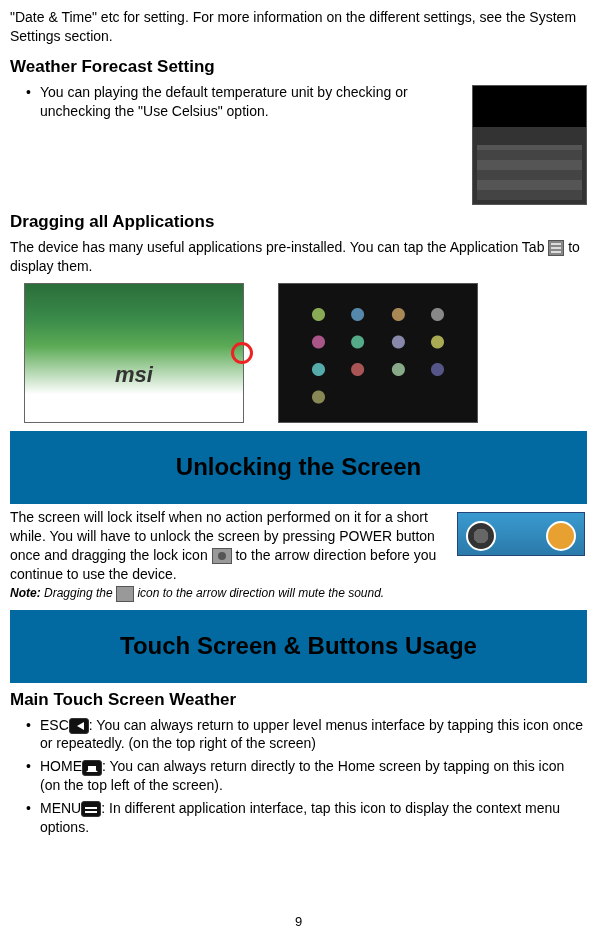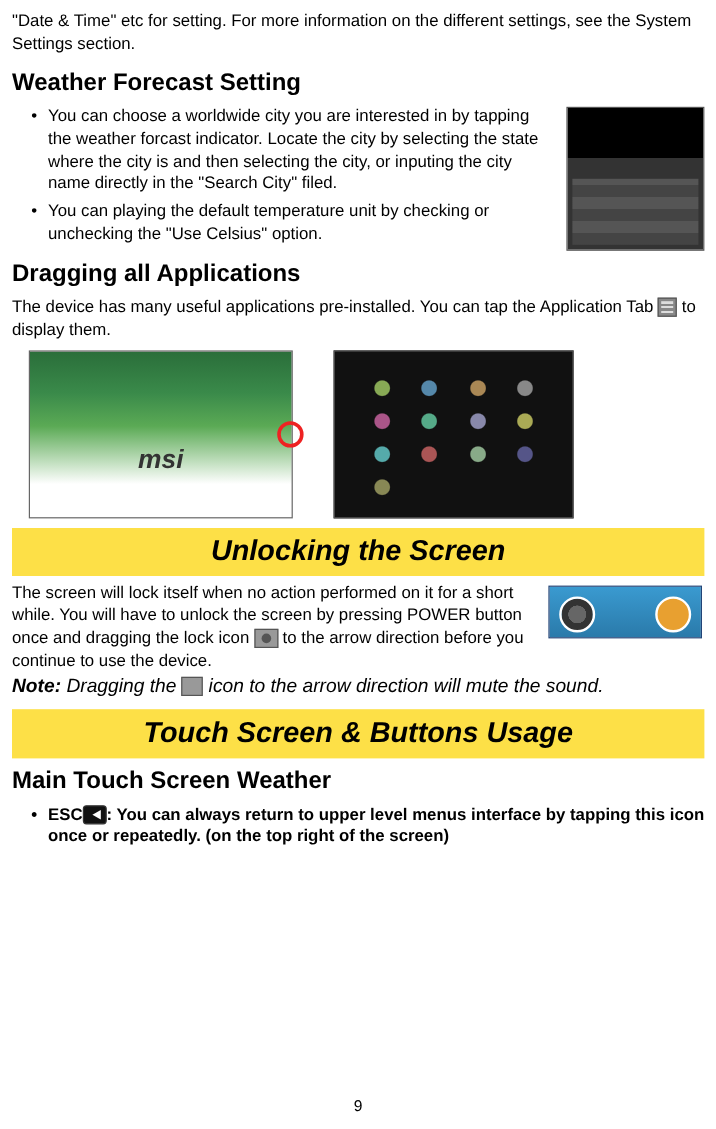--- a/index.html
+++ b/index.html
@@ -9,32 +9,31 @@
       font-family: Arial, sans-serif;
       font-size: 14px;
       line-height: 1.35;
       padding: 8px 10px;
       color: #000;
       position: relative;
       background: #fff;
     }
     .intro { margin-bottom: 10px; }
     h2 {
-      font-size: 20px;
+      font-size: 17px;
       font-weight: bold;
       margin: 6px 0 4px 0;
     }
     .section-banner {
-      background: #fde047;
+      background: #0369a1;
       text-align: center;
       font-size: 24px;
       font-weight: bold;
-      padding: 4px 0;
+      padding: 20px 0;
       margin: 8px 0 4px 0;
-      font-style: italic;
     }
     .bullet-list { list-style: none; padding-left: 16px; }
     .bullet-list li {
       position: relative;
       padding-left: 14px;
       margin-bottom: 4px;
     }
     .bullet-list li::before {
       content: "•";
       position: absolute;
@@ -220,23 +219,23 @@
       background: #888;
       border: 1px solid #555;
       position: relative;
     }
     .play-icon::after{
       content:"";position:absolute;
       left:5px;top:3px;
       border:6px solid transparent;
       border-left:8px solid #222;
     }
-    .note { font-style: italic; font-size: 16px; margin-top: 2px; }
+    .note { font-style: italic; font-size: 12px; margin-top: 2px; }
     .note b { font-style: italic; font-weight: bold; }
-    .action-list { list-style: none; padding-left: 16px; font-weight: bold; }
+    .action-list { list-style: none; padding-left: 16px; }
     .action-list li {
       position: relative;
       padding-left: 14px;
       margin-bottom: 4px;
     }
     .action-list li::before {
       content: "•";
       position: absolute;
       left: 0;
       top: 0;
@@ -254,21 +253,20 @@
 <body>
 
 <div class="intro">"Date &amp; Time" etc for setting. For more information on the different settings, see the System Settings section.</div>
 
 <h2>Weather Forecast Setting</h2>
 <div class="weather-block">
   <div class="weather-img">
     <div class="img-placeholder img-weather"></div>
   </div>
   <ul class="bullet-list">
-    <li>You can choose a worldwide city you are interested in by tapping the weather forcast indicator. Locate the city by selecting the state where the city is and then selecting the city, or inputing the city name directly in the "Search City" filed.</li>
     <li>You can playing the default temperature unit by checking or unchecking the "Use Celsius" option.</li>
   </ul>
   <div class="clear"></div>
 </div>
 
 <h2>Dragging all Applications</h2>
 <p>
   <span>The device has many useful applications pre-installed. You can tap the Application Tab </span><span class="tab-icon"></span><span> to display them.</span>
 </p>
 <div class="img-row">
@@ -289,15 +287,21 @@
   </p>
   <div class="clear"></div>
 </div>
 
 <div class="section-banner">Touch Screen &amp; Buttons Usage</div>
 <h2>Main Touch Screen Weather</h2>
 <ul class="action-list">
   <li>
     <span>ESC</span><span class="btn-icon esc-icon"></span><span>: You can always return to upper level menus interface by tapping this icon once or repeatedly. (on the top right of the screen)</span>
   </li>
+  <li>
+    <span>HOME</span><span class="btn-icon home-icon"></span><span>: You can always return directly to the Home screen by tapping on this icon (on the top left of the screen).</span>
+  </li>
+  <li>
+    <span>MENU</span><span class="btn-icon menu-icon"></span><span>: In different application interface, tap this icon to display the context menu options.</span>
+  </li>
 </ul>
 
 <div class="page-num">9</div>
 
 </body></html>

